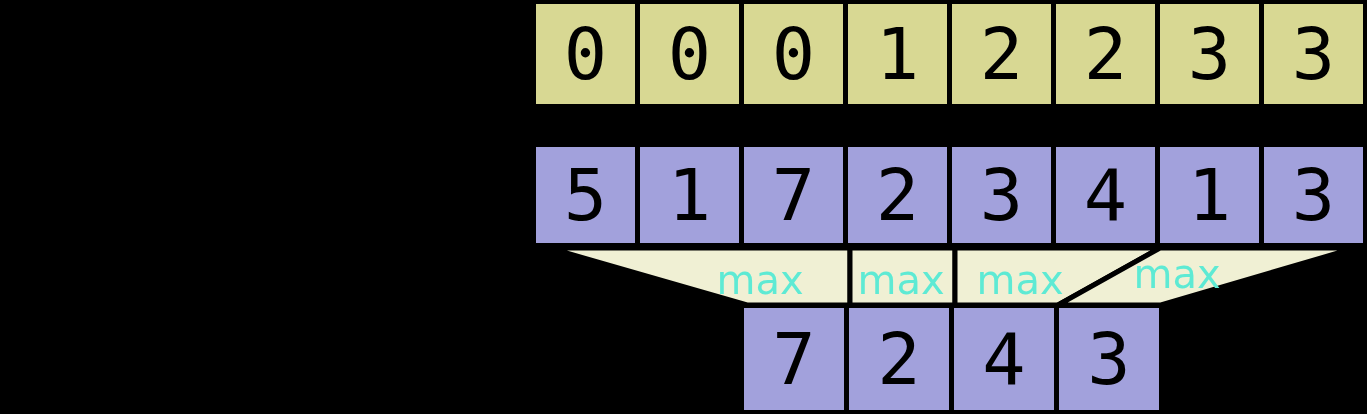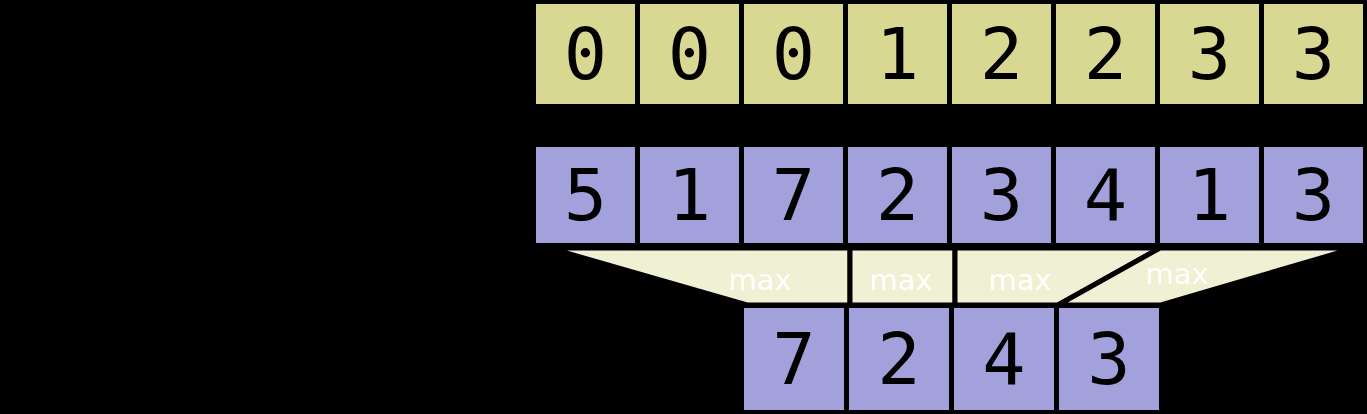--- a/index.html
+++ b/index.html
@@ -44,23 +44,23 @@
     left: 0;
     top: 0;
     width: 1367px;
     height: 414px;
   }
   
   .op-label {
     position: absolute;
     transform: translate(-50%, -50%);
     font-family: "DejaVu Sans", sans-serif;
-    font-size: 29px;
+    font-size: 40px;
     line-height: 1;
-    color: #ffffff;
+    color: #5eead4;
     user-select: none;
   }
   .op-1 { left: 760px;  top: 280px; }
   .op-2 { left: 901px;  top: 280px; }
   .op-3 { left: 1020px; top: 280px; }
   .op-4 { left: 1177px; top: 274px; }
 </style>
 </head>
 <body>
 

